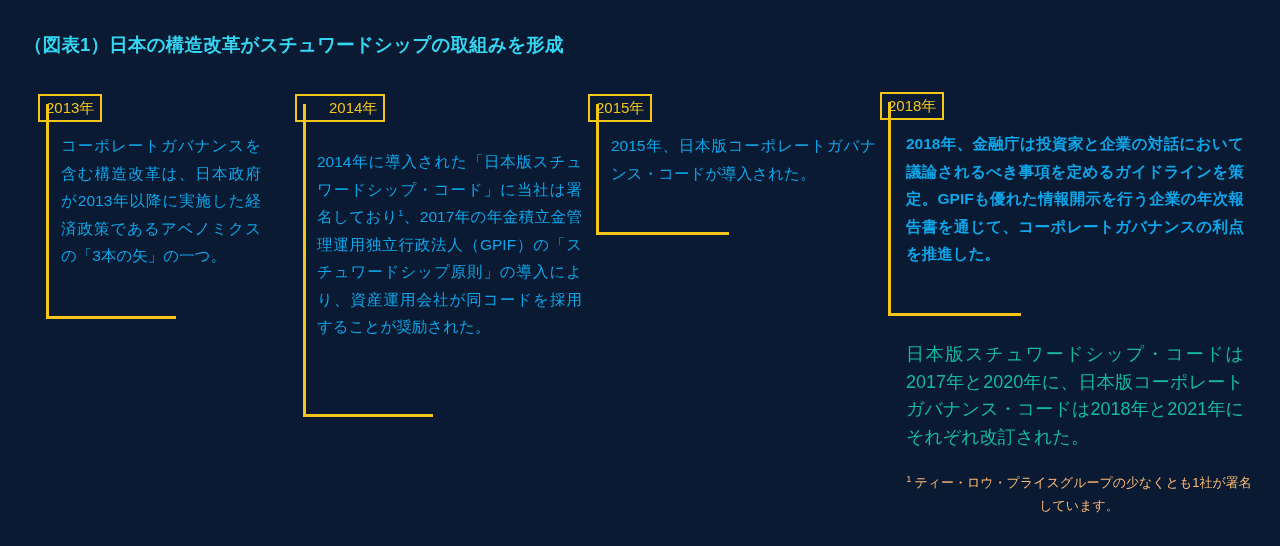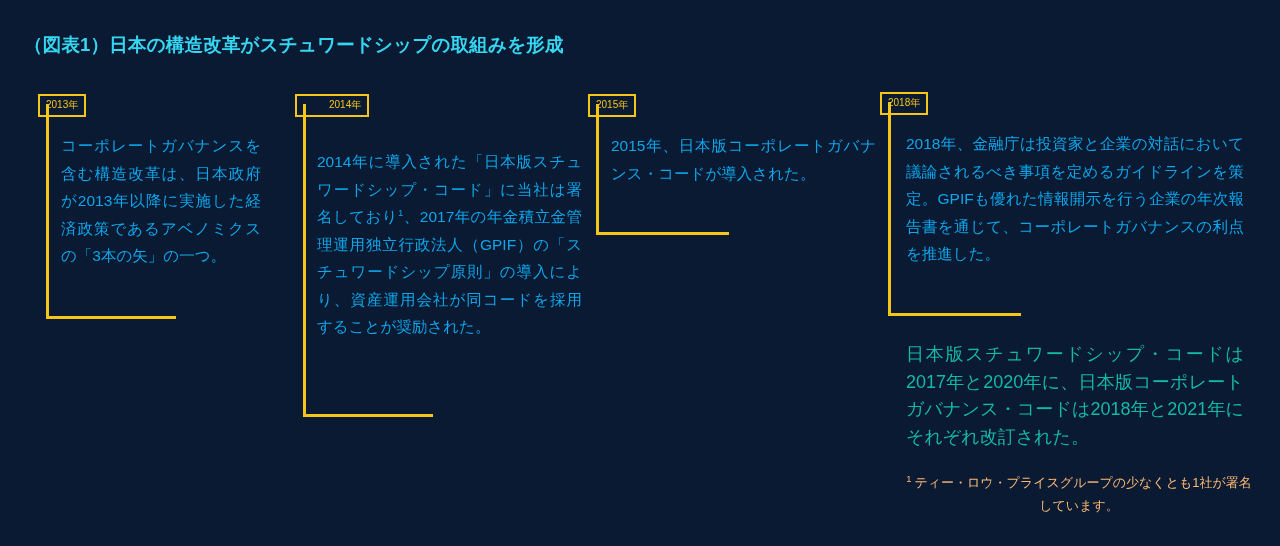--- a/index.html
+++ b/index.html
@@ -33,21 +33,21 @@
     color: #35d6f2;
     letter-spacing: 0.2px;
     white-space: nowrap;
   }
 
   
   .year-badge {
     position: absolute;
     border: 2px solid #f5c518;
     color: #f5c518;
-    font-size: 10px;
+    font-size: 15px;
     line-height: 1;
     padding: 4px 6px 5px 6px;
     background: transparent;
     white-space: nowrap;
     box-sizing: border-box;
     z-index: 3;
   }
 
   
   .bracket {
@@ -124,19 +124,19 @@
   <div class="bracket" style="left:596px; top:104px; width:133px; height:131px;"></div>
 
   <div class="year-badge" style="left:588px; top:94px;">2015年</div>
 
   <div class="col-text" style="left:611px; top:132px; width:265px;">2015年、日本版コーポレートガバナンス・コードが導入された。</div>
 
   <div class="bracket" style="left:888px; top:102px; width:133px; height:214px;"></div>
 
   <div class="year-badge" style="left:880px; top:92px;">2018年</div>
 
-  <div class="col-text" style="left:906px; top:130px; width:338px;">2018年、金融庁は投資家と企業の対話において議論されるべき事項を定めるガイドラインを策定。GPIFも優れた情報開示を行う企業の年次報告書を通じて、コーポレートガバナンスの利点を推進した。</div>
+  <div class="col-text" style="left:906px; top:130px; width:338px;font-weight:bold;">2018年、金融庁は投資家と企業の対話において議論されるべき事項を定めるガイドラインを策定。GPIFも優れた情報開示を行う企業の年次報告書を通じて、コーポレートガバナンスの利点を推進した。</div>
 
   <div class="note-text" style="left:906px; top:341px; width:338px;">日本版スチュワードシップ・コードは2017年と2020年に、日本版コーポレートガバナンス・コードは2018年と2021年にそれぞれ改訂された。</div>
 
   <div class="footnote" style="left:906px; top:471px; width:346px;"><span class="fn-mark">1</span><span>ティー・ロウ・プライスグループの少なくとも1社が署名しています。</span></div>
 
 </div>
 
 </body></html>

